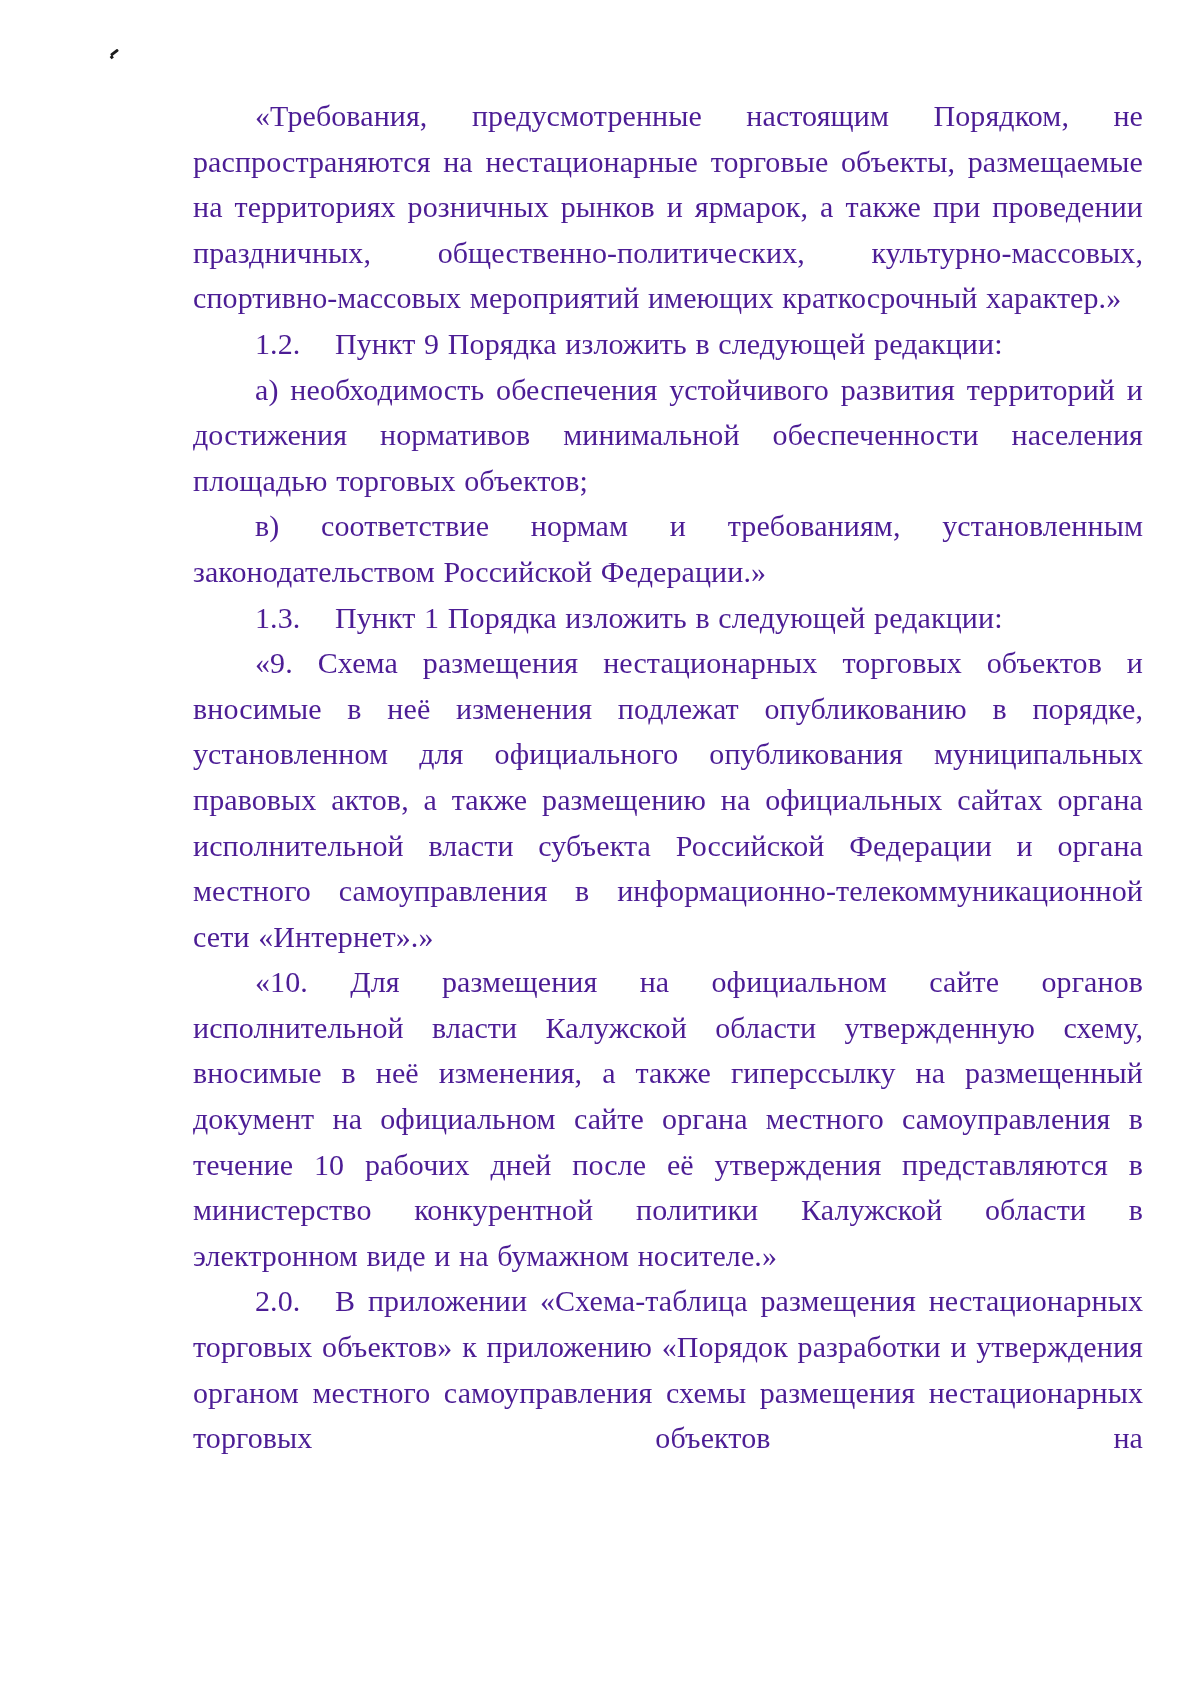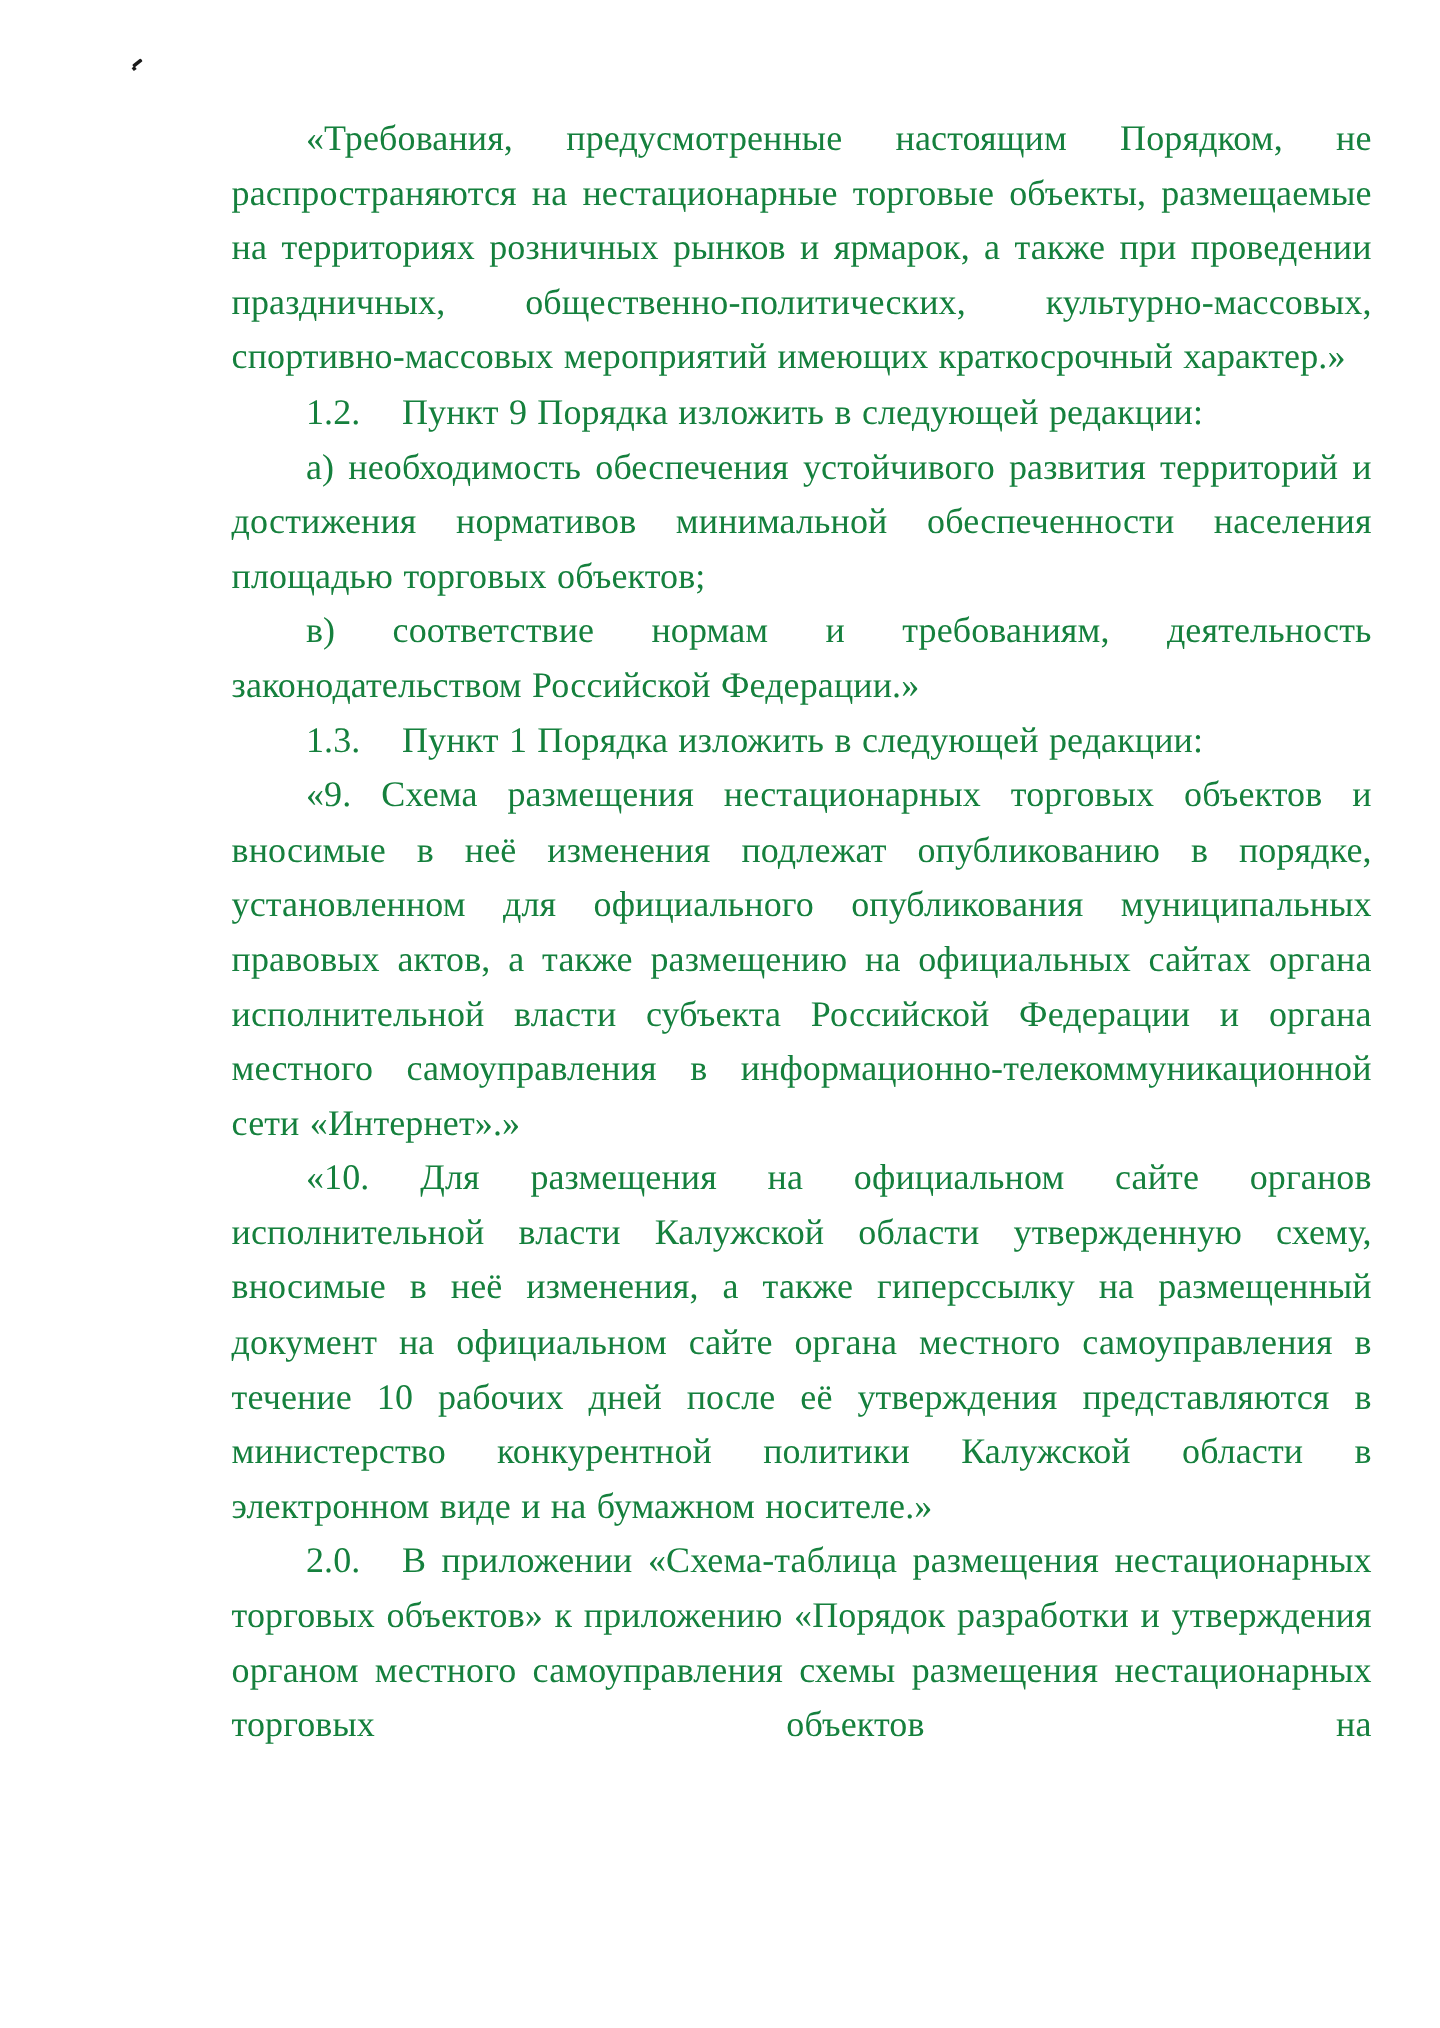--- a/index.html
+++ b/index.html
@@ -5,21 +5,21 @@
   html, body {
     margin: 0;
     padding: 0;
     background: #e8e8e8;
   }
   .page {
     position: relative;
     width: 1200px;
     height: 1690px;
     background: #ffffff;
-    color: #15803d;
+    color: #4c1d95;
     font-family: "Liberation Serif", "DejaVu Serif", serif;
     overflow: hidden;
   }
   .scan-speck {
     position: absolute;
     left: 110px;
     top: 51px;
     width: 9px;
     height: 3px;
     background: #1c1c1c;
@@ -70,21 +70,21 @@
   <div class="doc-body">
 
     <p>«Требования, предусмотренные настоящим Порядком, не распространяются на нестационарные торговые объекты, размещаемые  на территориях розничных рынков и ярмарок, а также при проведении праздничных, общественно-политических, культурно-массовых, спортивно-массовых мероприятий имеющих краткосрочный характер.»</p>
 
     <p><span class="clause-num">1.2.</span><span>Пункт 9 Порядка изложить в следующей редакции:</span></p>
 
 
     <p>а) необходимость обеспечения устойчивого развития территорий и достижения нормативов минимальной обеспеченности населения площадью торговых объектов;</p>
 
 
-    <p>в) соответствие нормам и требованиям, деятельность законодательством Российской Федерации.»</p>
+    <p>в) соответствие нормам и требованиям, установленным законодательством Российской Федерации.»</p>
 
     <p><span class="clause-num">1.3.</span><span>Пункт 1 Порядка изложить в следующей редакции:</span></p>
 
     <p>«9. Схема размещения нестационарных торговых объектов и вносимые в неё изменения подлежат опубликованию в порядке, установленном для официального опубликования муниципальных правовых актов, а также размещению на официальных сайтах органа исполнительной власти субъекта Российской Федерации и органа местного самоуправления в информационно-телекоммуникационной сети «Интернет».»</p>
 
 
     <p>«10. Для размещения на официальном сайте органов исполнительной власти Калужской области утвержденную схему, вносимые в неё изменения, а также гиперссылку на размещенный документ на официальном сайте органа местного самоуправления в течение 10 рабочих дней после её утверждения представляются в министерство конкурентной политики Калужской области в электронном виде и на бумажном носителе.»</p>
 
     <p class="continued"><span class="clause-num">2.0.</span><span>В приложении «Схема-таблица размещения нестационарных торговых объектов» к приложению «Порядок разработки и утверждения органом местного самоуправления схемы размещения нестационарных торговых объектов на</span></p>
 

